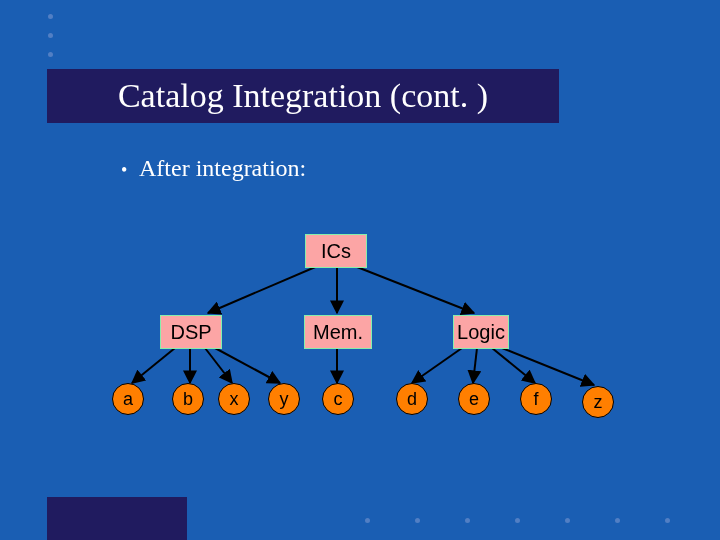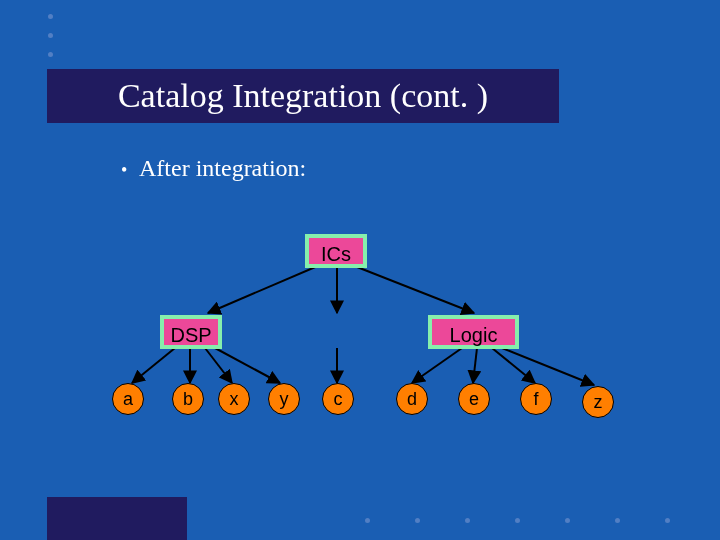--- a/index.html
+++ b/index.html
@@ -59,22 +59,22 @@
   }
   .diagram {
     position: absolute;
     left: 0;
     top: 0;
     width: 720px;
     height: 540px;
   }
   .rect-node {
     position: absolute;
-    background: #ec4899;
-    border: 4px solid #86efac;
+    background: #fca5a5;
+    border: 1px solid #86efac;
     box-sizing: border-box;
     text-align: center;
     font-family: Arial, Helvetica, sans-serif;
     color: #000000;
     font-size: 20px;
     line-height: 32px;
     height: 34px;
   }
   .circ-node {
     position: absolute;
@@ -157,21 +157,22 @@
       <line x1="477" y1="348" x2="473" y2="383"></line>
 
       <line x1="492" y1="348" x2="535" y2="383"></line>
 
       <line x1="502" y1="348" x2="594" y2="385"></line>
     </g>
   </svg>
 
   <div class="rect-node" style="left:305px; top:234px; width:62px;">ICs</div>
   <div class="rect-node" style="left:160px; top:315px; width:62px;">DSP</div>
-  <div class="rect-node" style="left:428px; top:315px; width:91px;">Logic</div>
+  <div class="rect-node" style="left:304px; top:315px; width:68px;">Mem.</div>
+  <div class="rect-node" style="left:453px; top:315px; width:56px;">Logic</div>
 
   <div class="circ-node" style="left:112px; top:383px;">a</div>
   <div class="circ-node" style="left:172px; top:383px;">b</div>
   <div class="circ-node" style="left:218px; top:383px;">x</div>
   <div class="circ-node" style="left:268px; top:383px;">y</div>
   <div class="circ-node" style="left:322px; top:383px;">c</div>
   <div class="circ-node" style="left:396px; top:383px;">d</div>
   <div class="circ-node" style="left:458px; top:383px;">e</div>
   <div class="circ-node" style="left:520px; top:383px;">f</div>
   <div class="circ-node" style="left:582px; top:386px;">z</div>

